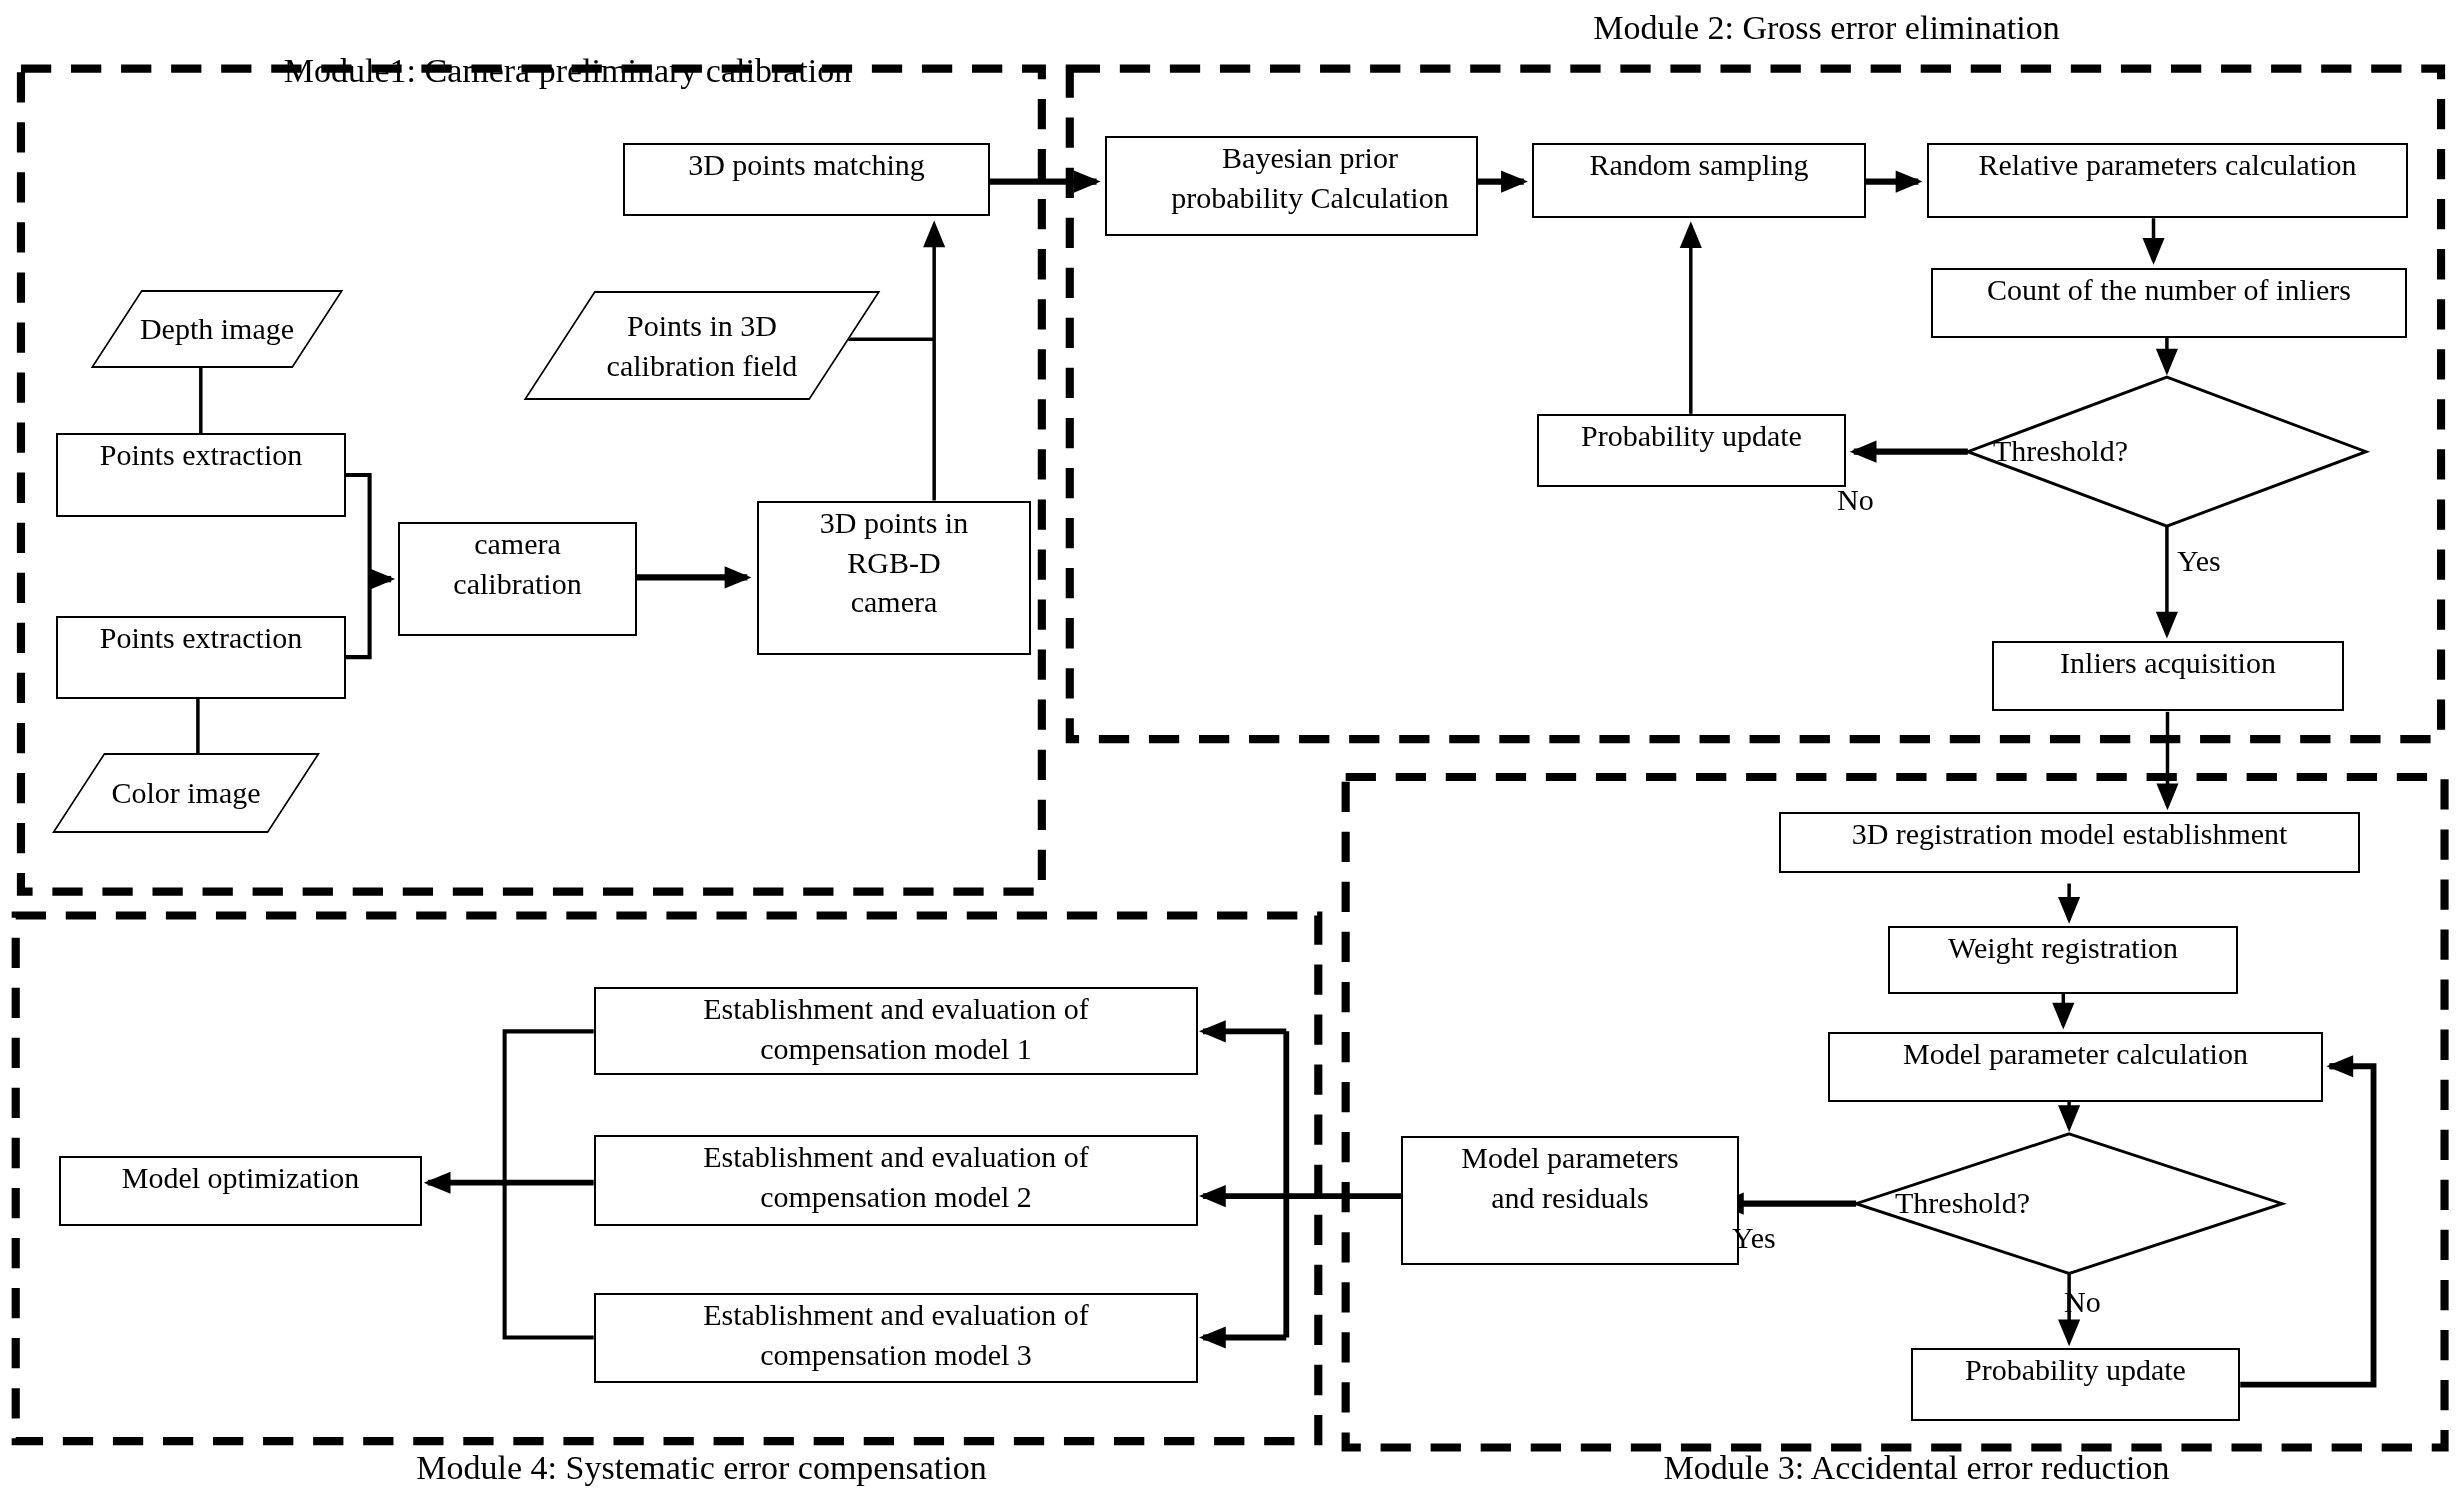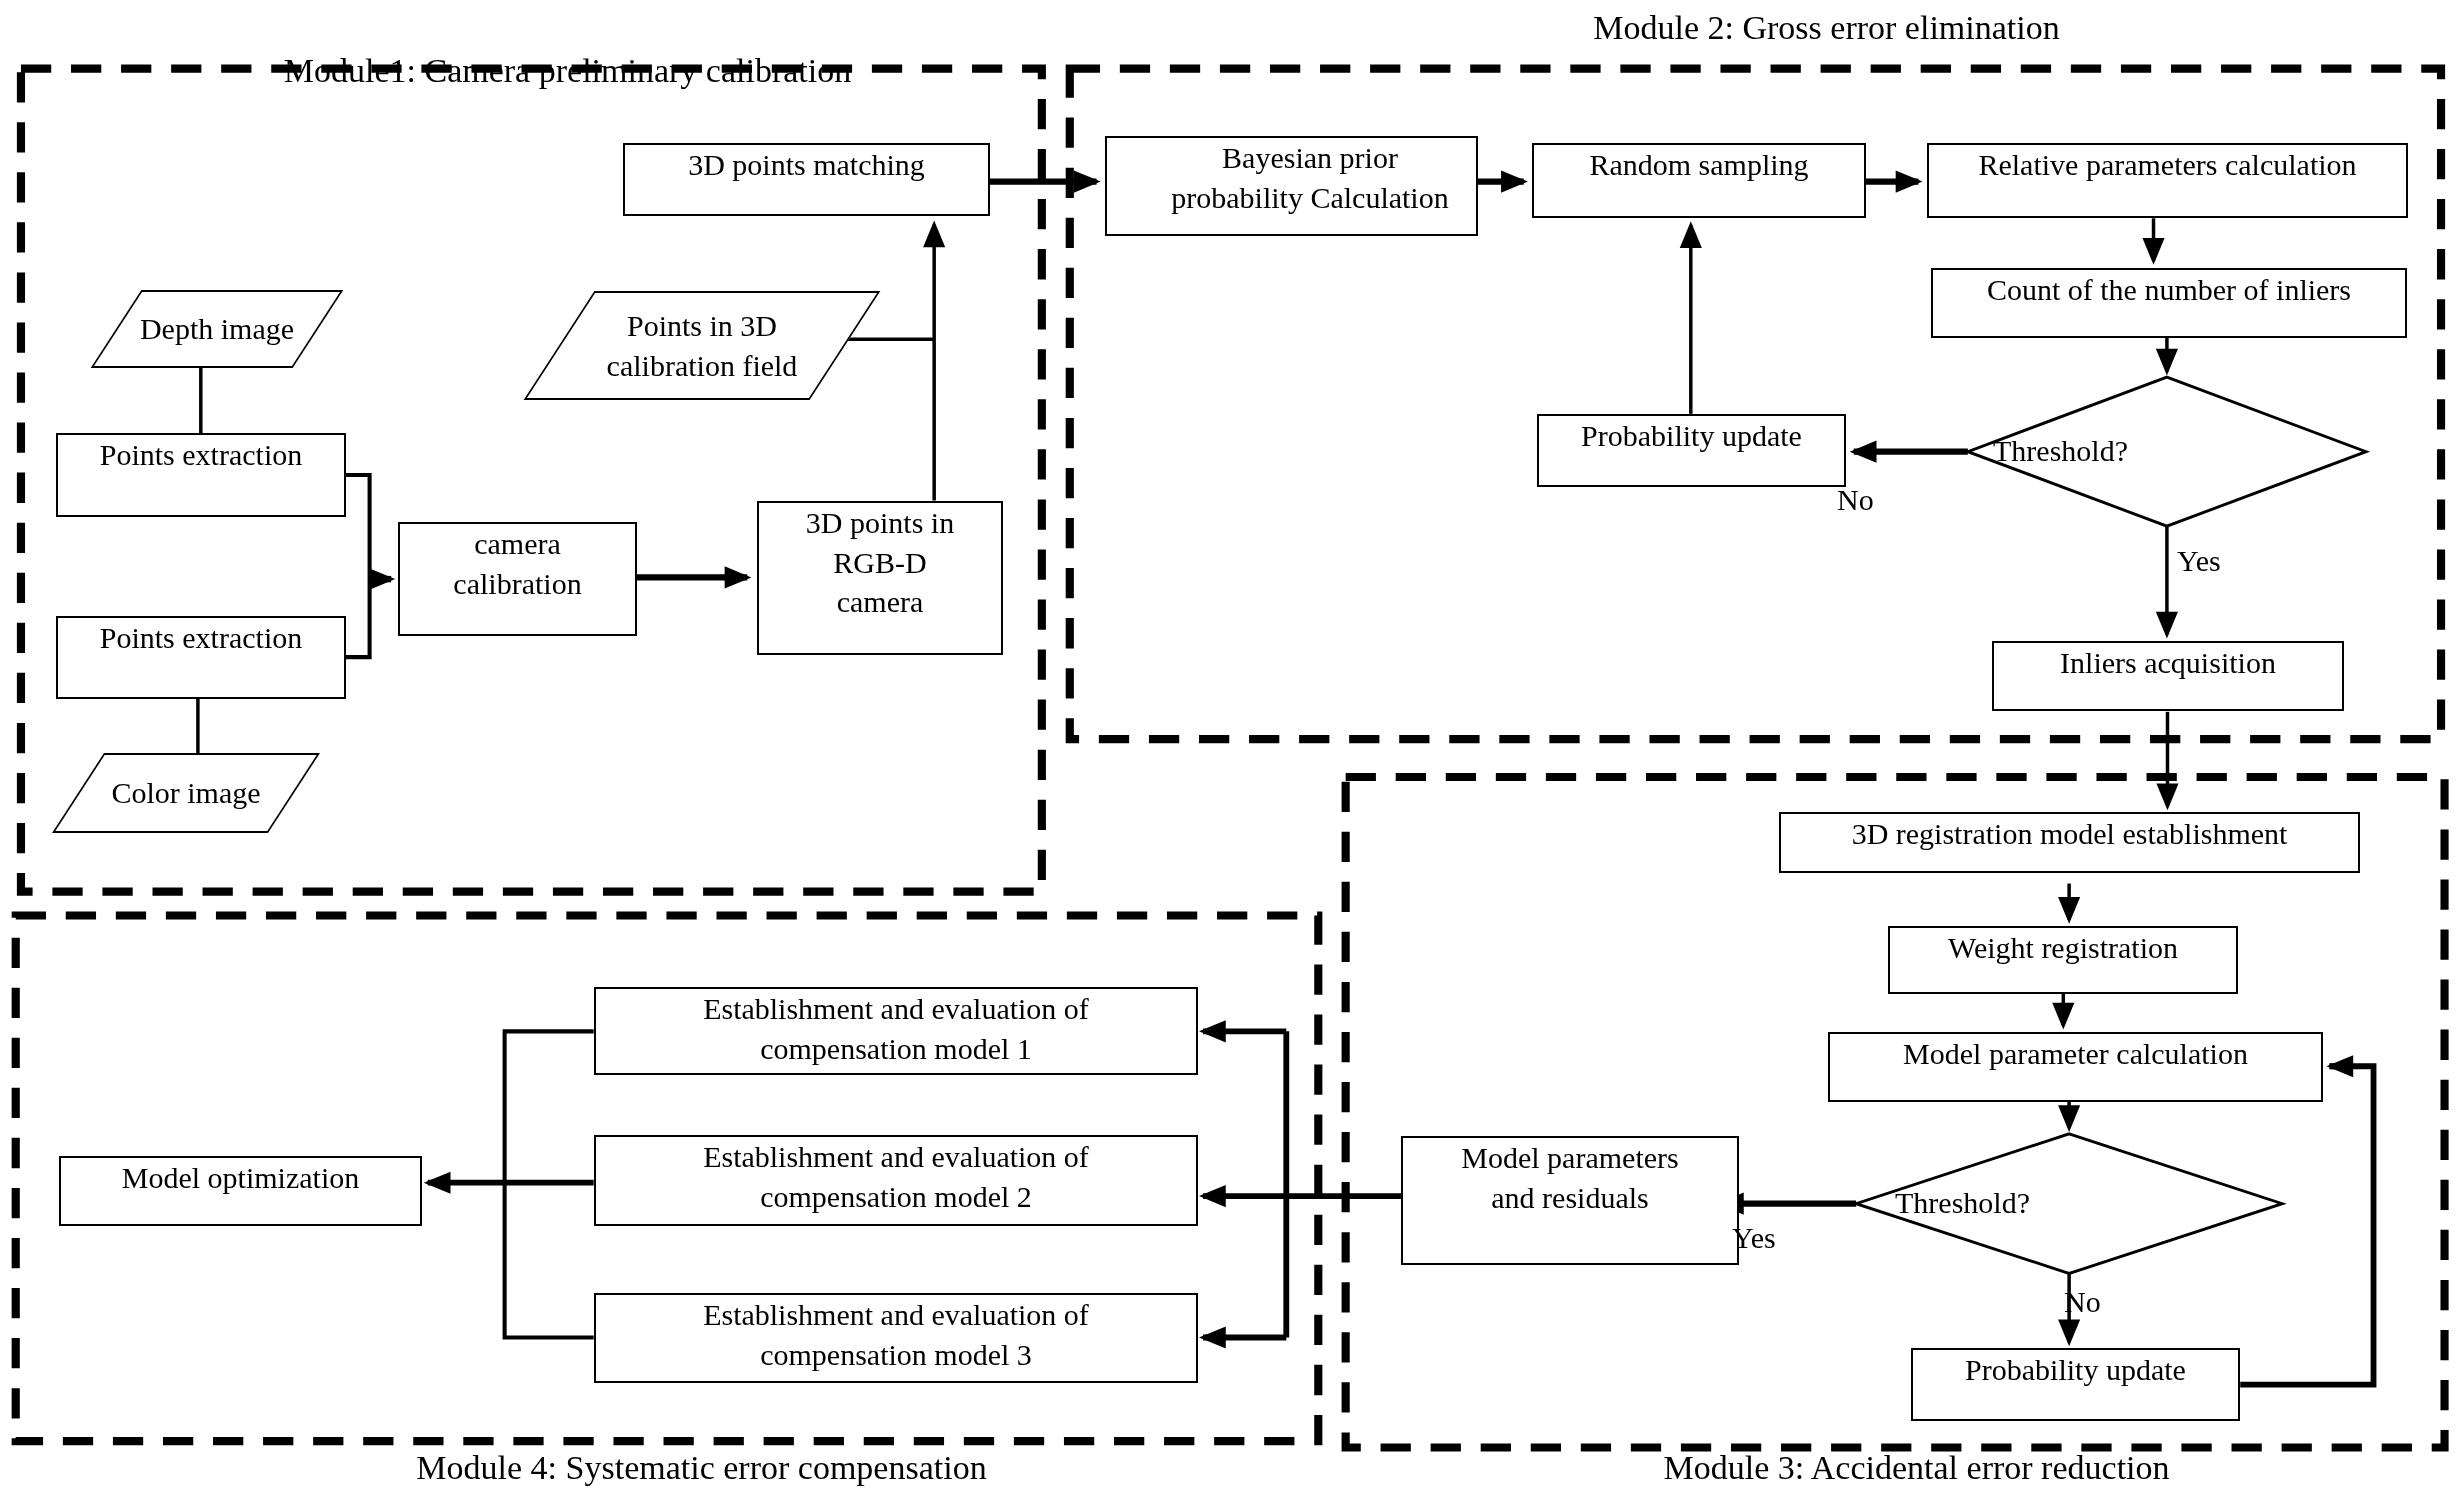--- a/index.html
+++ b/index.html
@@ -95,21 +95,21 @@
       <span>calibration field</span>
     </div>
   </div>
   <div class="node" style="left:56px;top:433px;width:290px;height:84px;">
     <span>Points extraction</span>
   </div>
   <div class="node" style="left:398px;top:522px;width:239px;height:114px;">
     <span>camera</span>
     <span>calibration</span>
   </div>
-  <div class="node" style="left:757px;top:501px;width:246px;height:154px;">
+  <div class="node" style="left:757px;top:501px;width:274px;height:154px;">
     <span>3D points in</span>
     <span>RGB-D</span>
     <span>camera</span>
   </div>
   <div class="node" style="left:56px;top:616px;width:290px;height:83px;">
     <span>Points extraction</span>
   </div>
   <div class="para" style="left:78px;top:753px;width:216px;height:80px;">
     <div class="pshape"></div>
     <div class="plabel">

